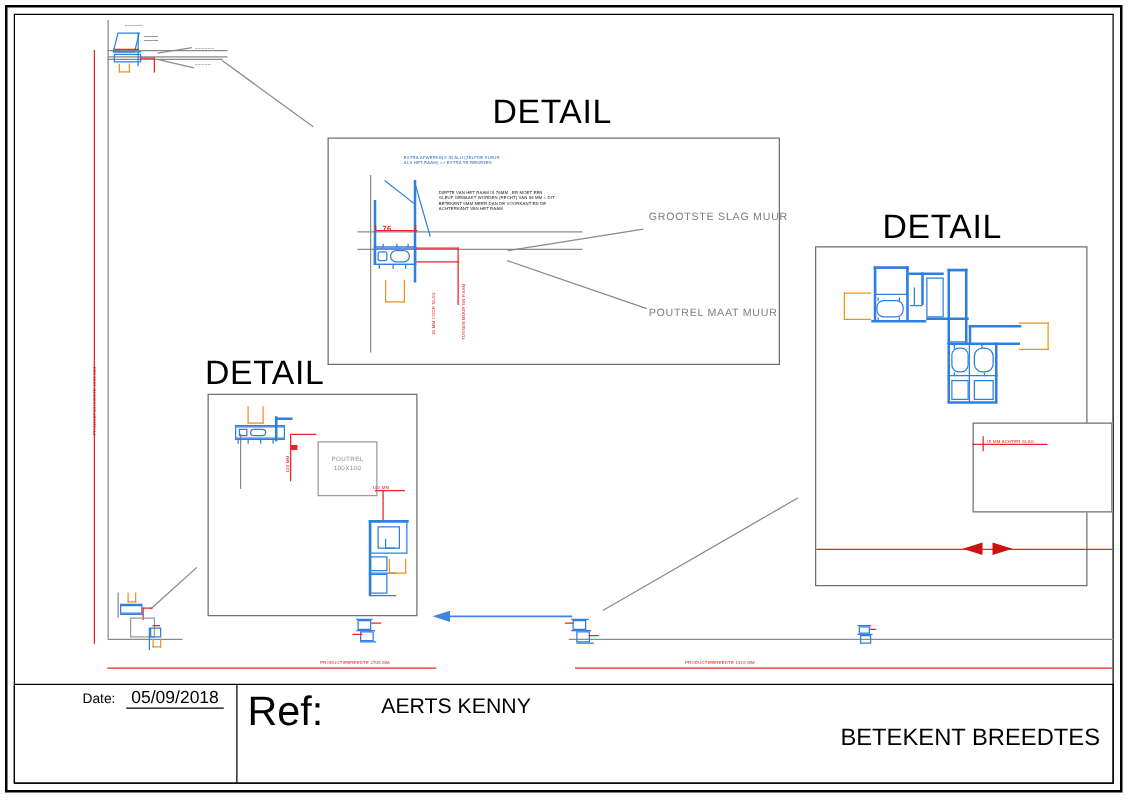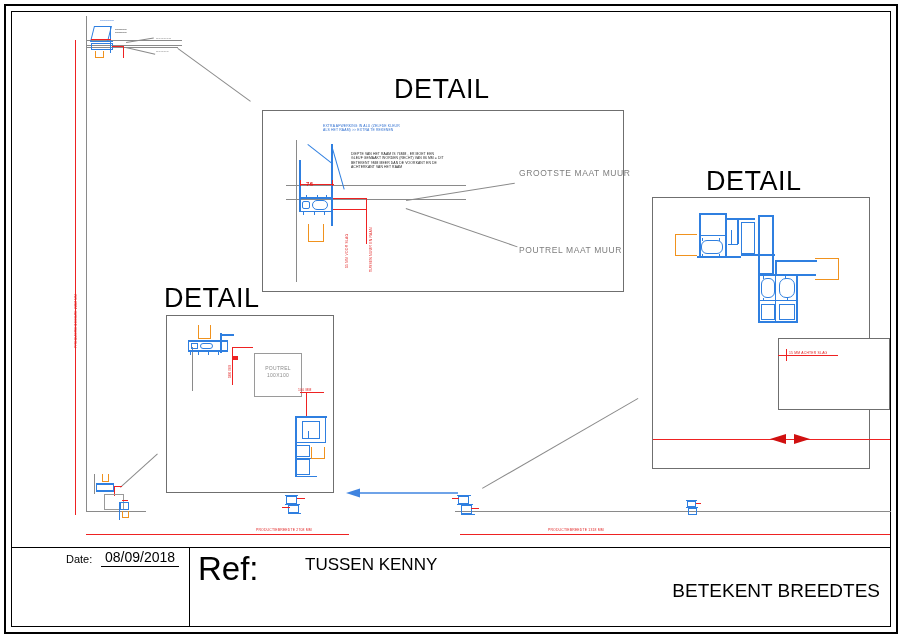--- a/index.html
+++ b/index.html
@@ -140,21 +140,21 @@
     <s style="left:80px;top:58px;width:1.4px;height:46px;"></s>
     <s style="left:47px;top:69px;width:34px;height:1.2px;"></s>
   </div>
 
   <div class="txt t-red6" style="left:306px;top:181px;">76</div>
   <div class="txt t-red vert" style="left:345px;top:268px;">15 MM VOOR SLAG</div>
   <div class="txt t-red vert" style="left:369px;top:272px;">TUSSEN MUUR EN RAAM</div>
 
   <div class="ln hl gry" style="left:406px;top:200px;width:110px;transform:rotate(-9deg);transform-origin:0 0;"></div>
   <div class="ln hl gry" style="left:406px;top:208px;width:118px;transform:rotate(19deg);transform-origin:0 0;"></div>
-  <div class="txt t-gray" style="left:519px;top:168px;">GROOTSTE MAAT MUUR</div>
+  <div class="txt t-gray" style="left:519px;top:168px;">GROOTSTE SLAG MUUR</div>
   <div class="txt t-gray" style="left:519px;top:245px;">POUTREL MAAT MUUR</div>
 
   <div class="detail-title" style="left:164px;top:283px;">DETAIL</div>
   <div class="ln hl gry" style="left:120px;top:487px;width:50px;transform:rotate(-42deg);transform-origin:0 0;"></div>
   <div class="panel" style="left:166px;top:315px;width:168px;height:178px;"></div>
 
   <div class="prof" style="left:184px;top:325px;width:140px;height:160px;">
     <div class="ln vl gry" style="left:8px;top:22px;height:44px;"></div>
 
     <u style="left:14px;top:0px;width:13px;height:14px;"></u>
@@ -308,18 +308,18 @@
     <path d="M2 6 L16 1.5 L16 10.5 Z" fill="#3f84e0"></path>
   </svg>
 
   <div class="tblock">
     <div class="tb-logo"></div>
 
   </div>
 
 
   <div class="tb-date-label">Date:</div>
-  <div class="tb-date-val">08/09/2018</div>
+  <div class="tb-date-val">05/09/2018</div>
   <div class="tb-ref">Ref:</div>
-  <div class="tb-name">TUSSEN KENNY</div>
+  <div class="tb-name">AERTS KENNY</div>
   <div class="tb-sub">BETEKENT BREEDTES</div>
 
 </div>
 
 </body></html>

